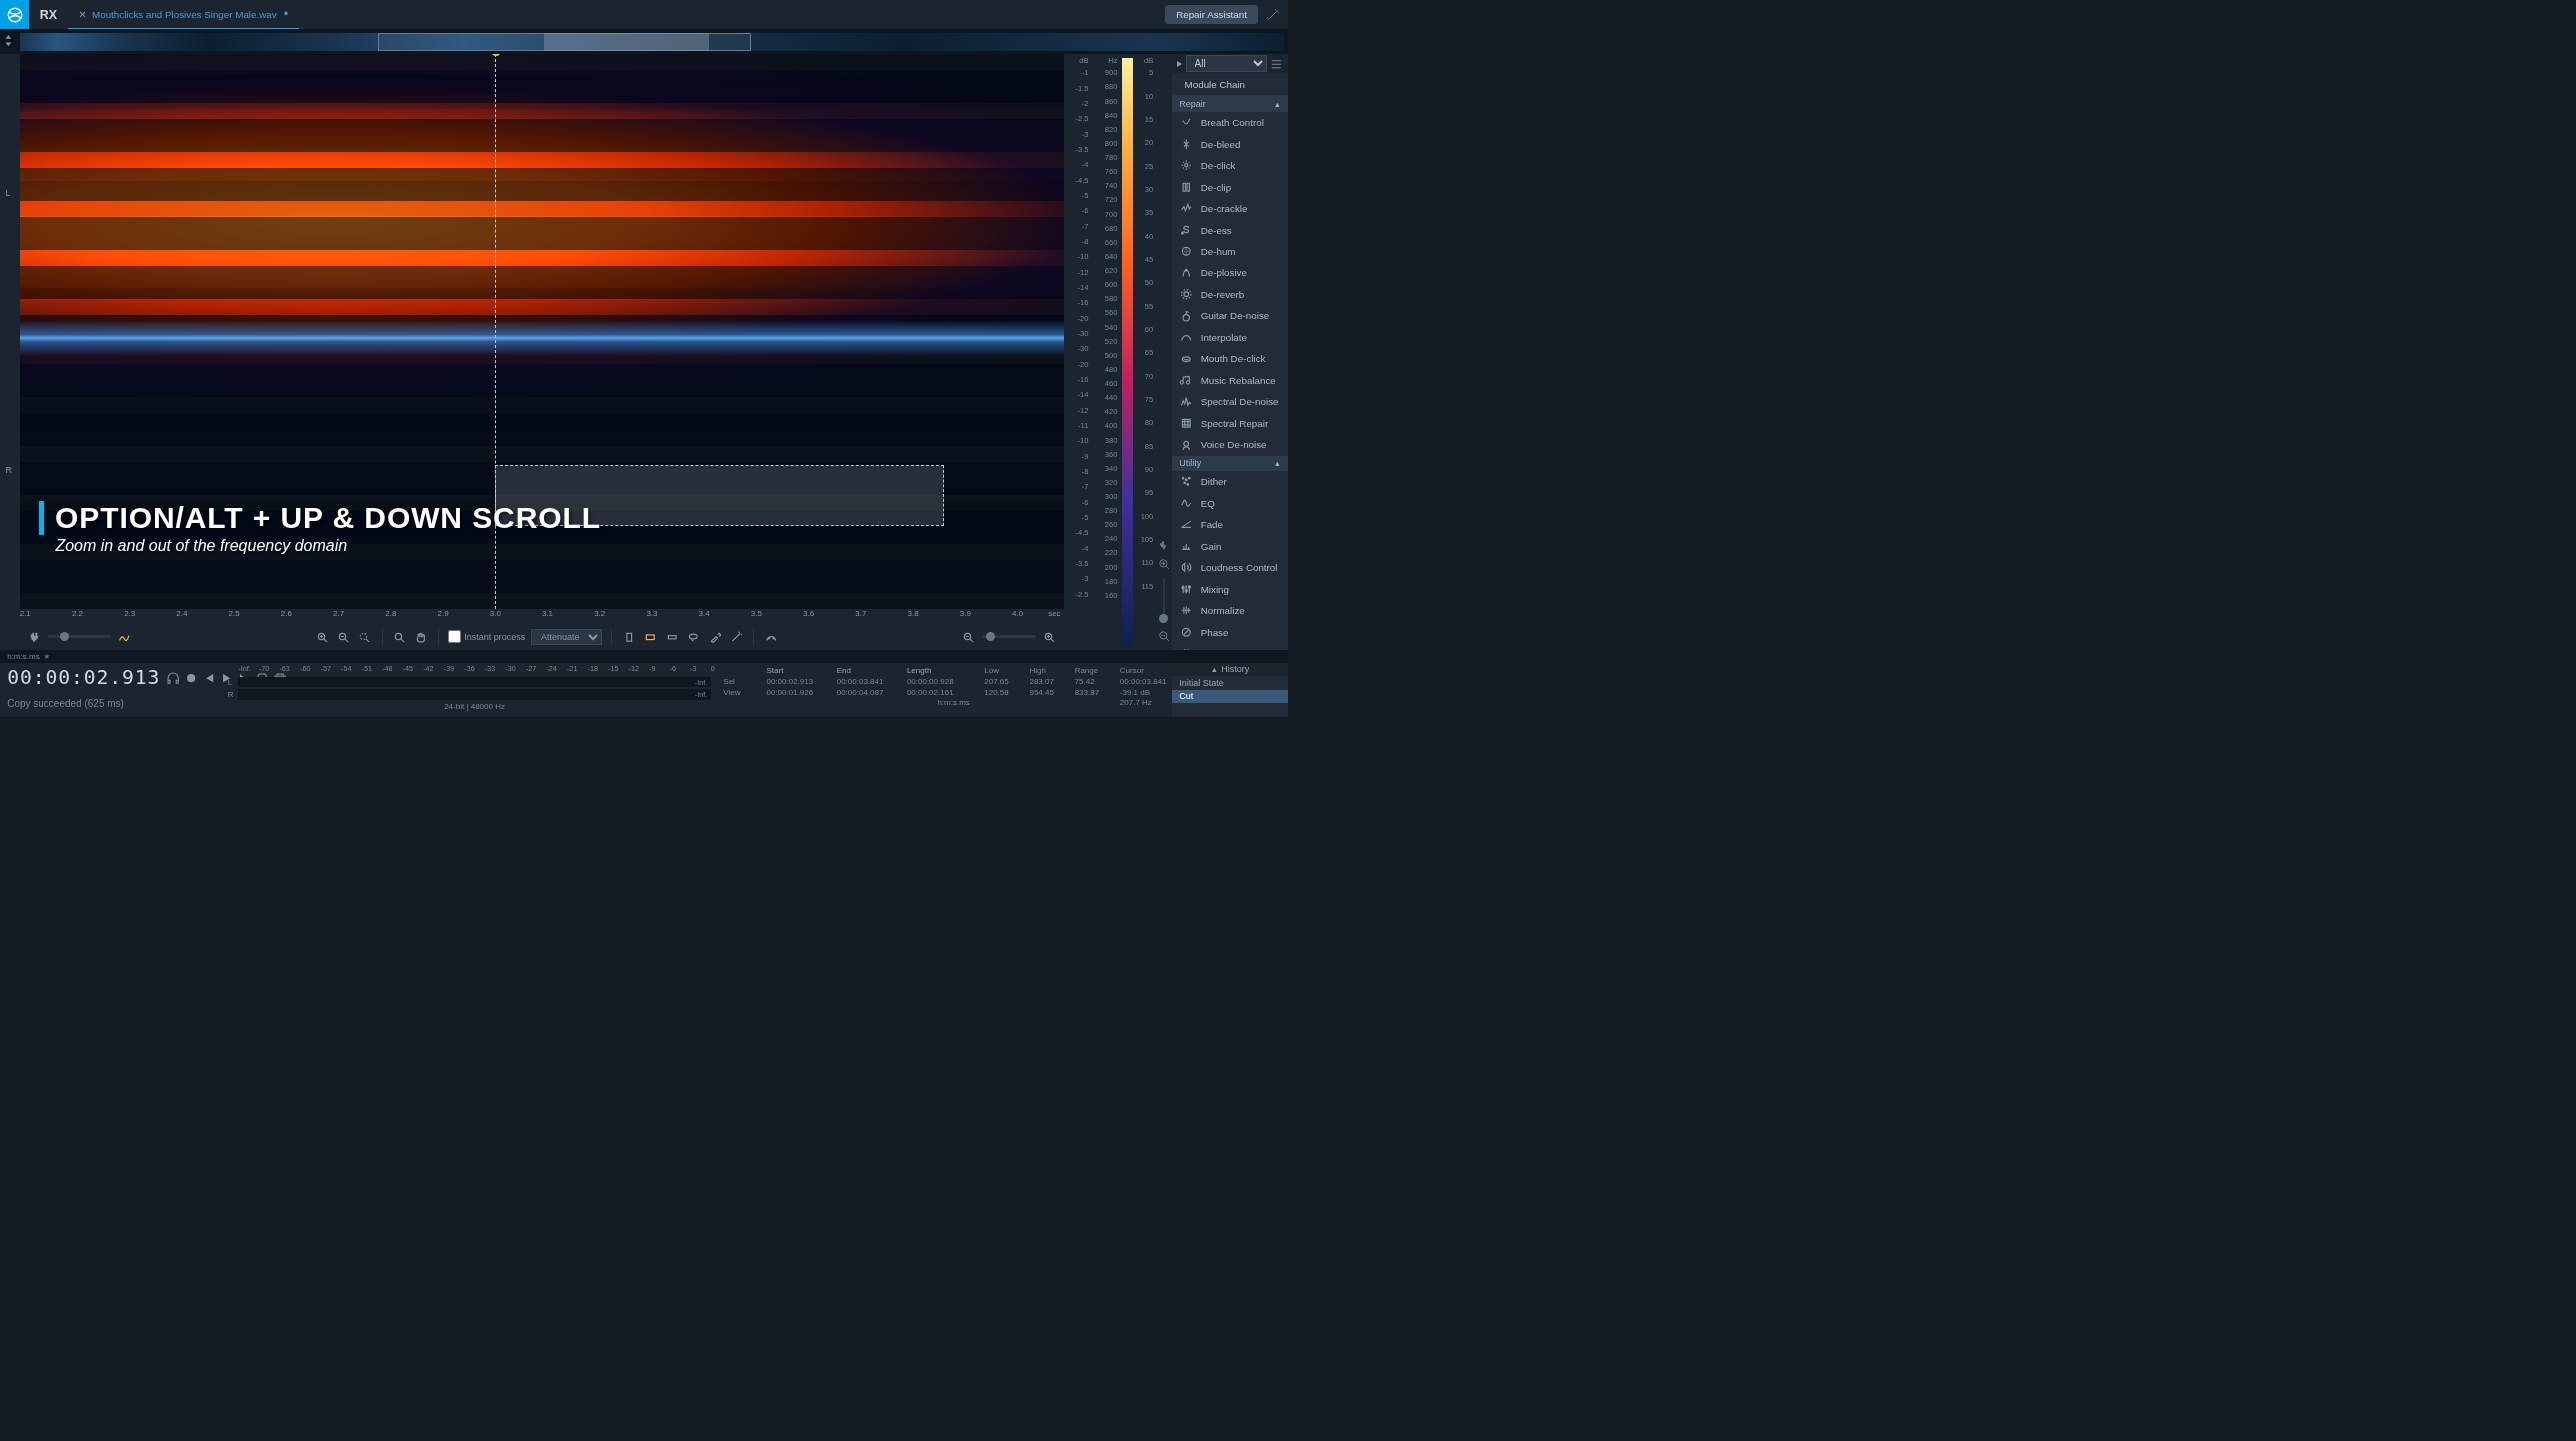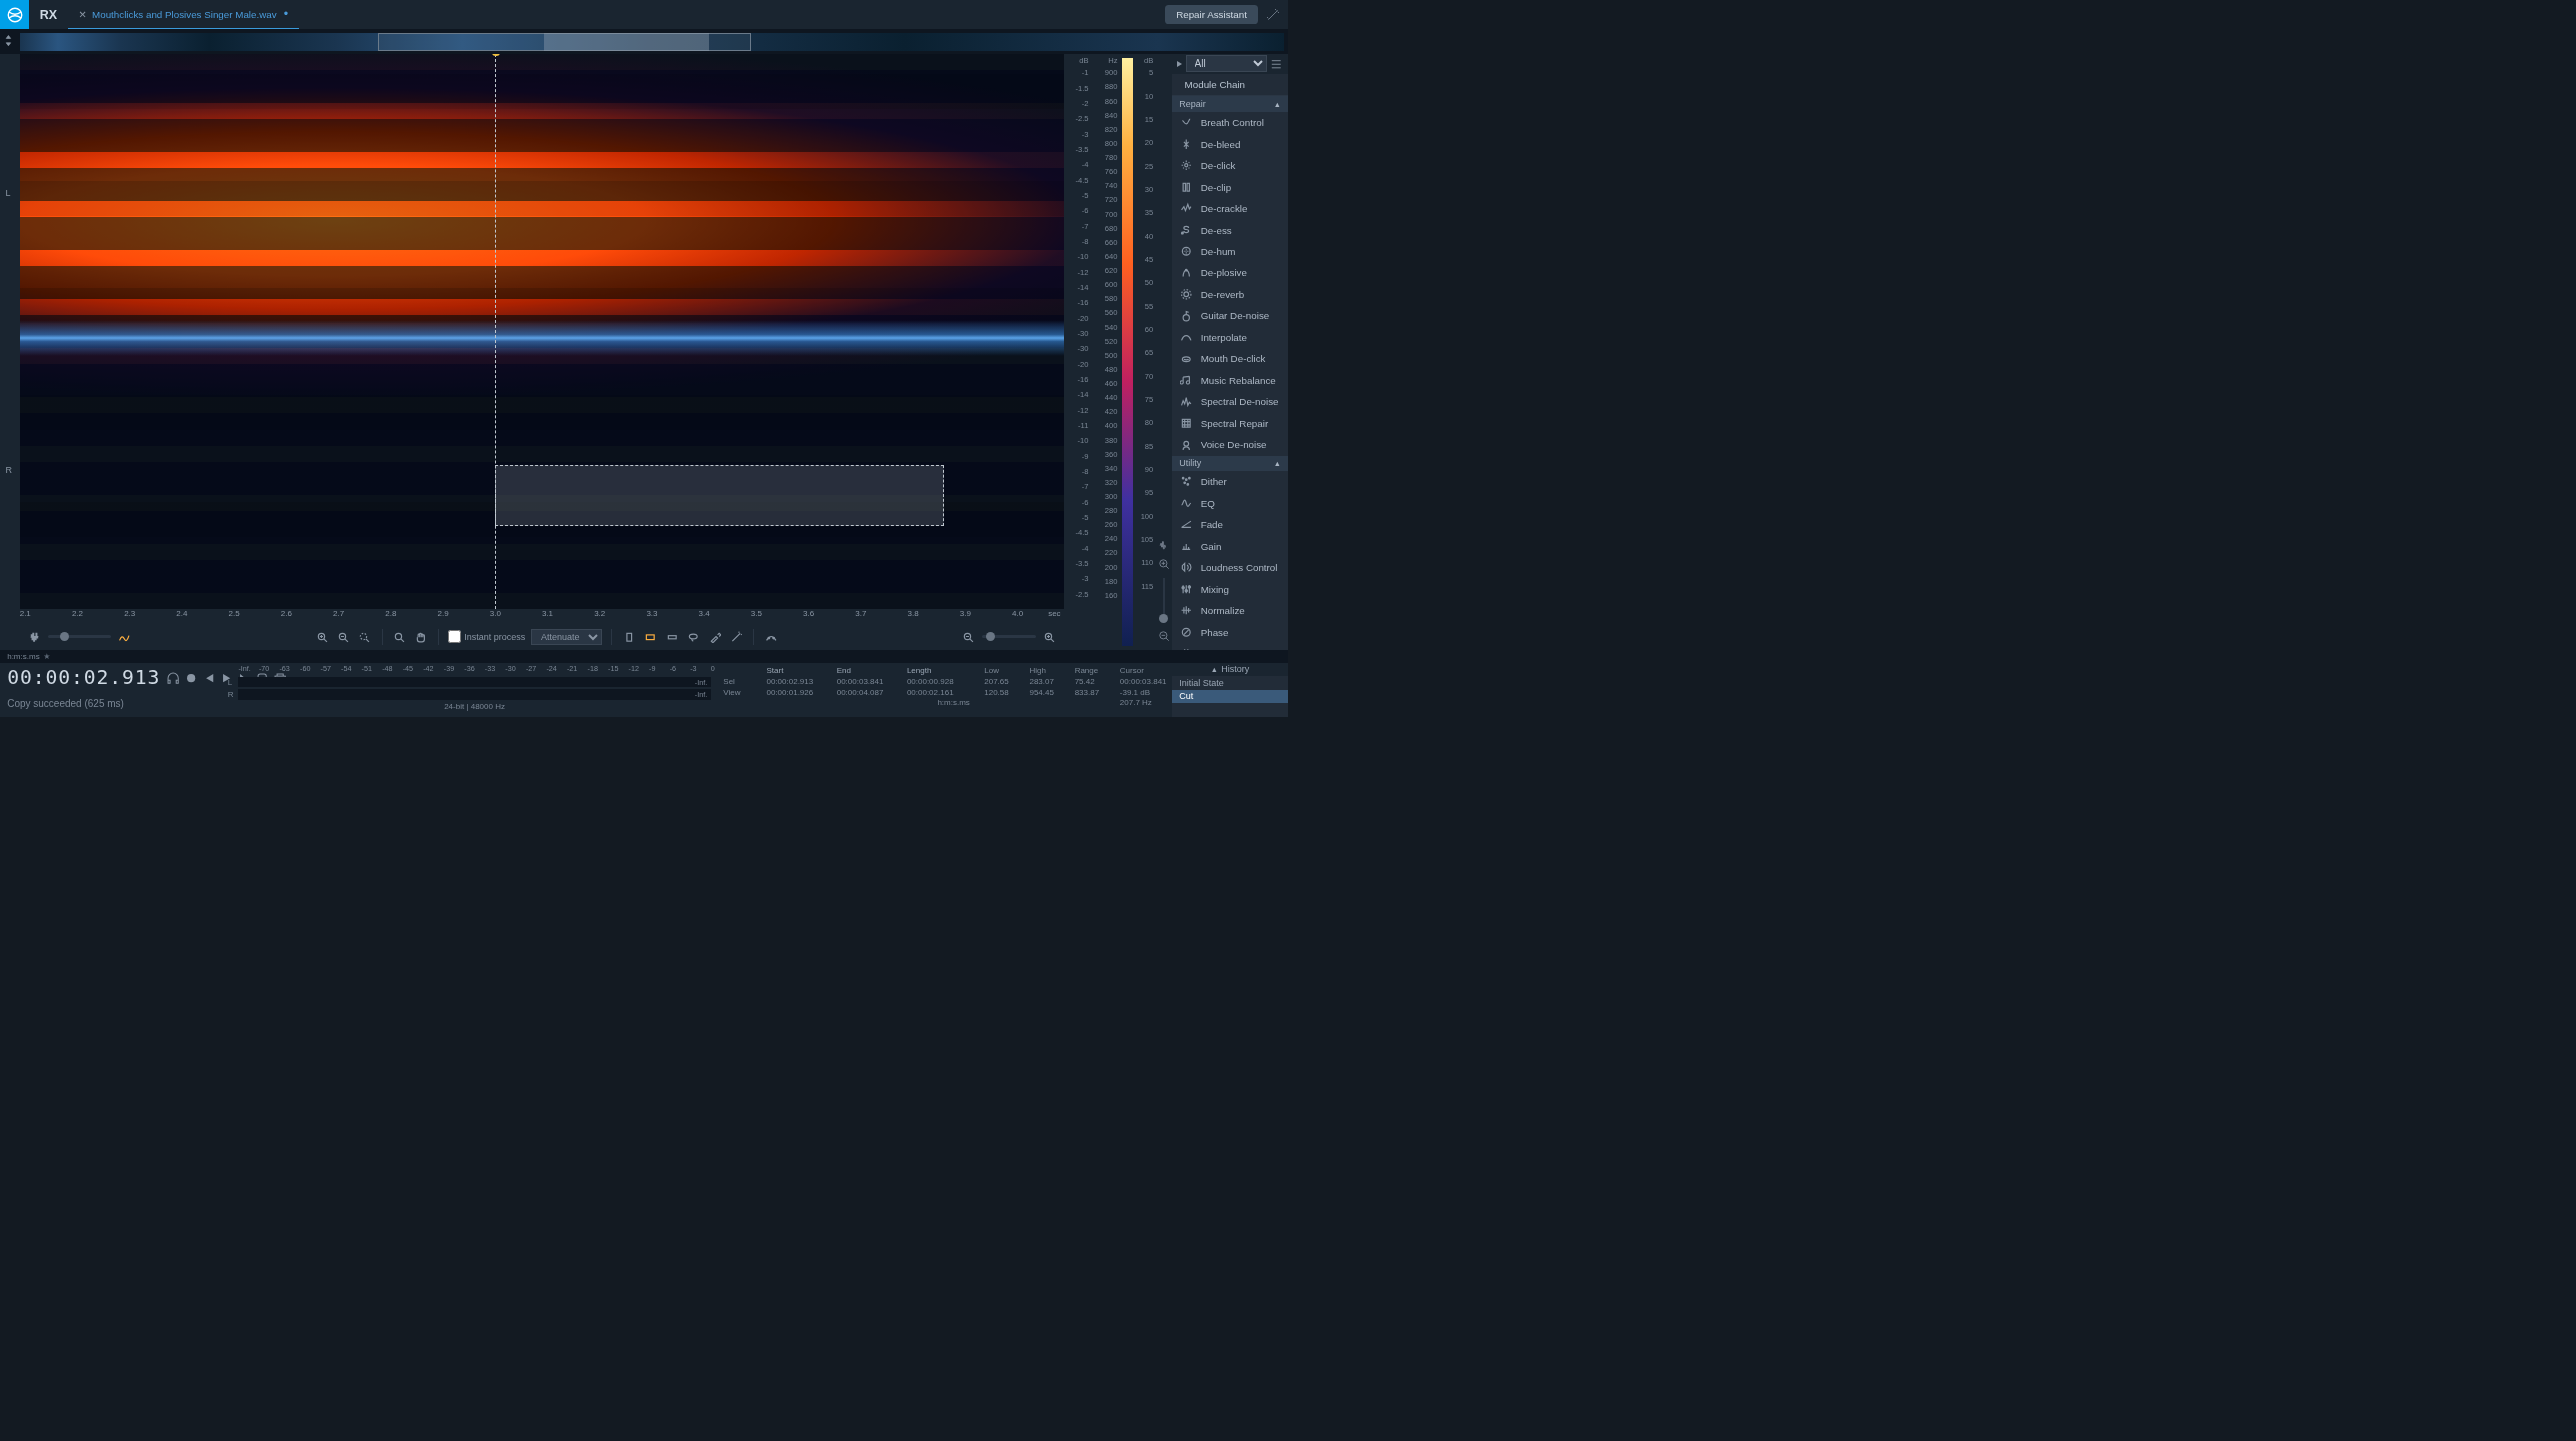--- a/index.html
+++ b/index.html
@@ -156,20 +156,24 @@
     <span class="channel-label" style="top:411px;">R</span>
   </div>
 
   <div class="spectro-wrap">
     <div class="spectro">
       <div class="waveform-overlay" style="top:48%;"></div>
       <div class="playhead" style="left:45.5%;">
         <div class="playhead-marker"></div>
       </div>
       <div class="selection-box" style="left:45.5%;top:74%;width:43%;height:11%;"></div>
+      <div class="overlay-text">
+        <div class="overlay-title">OPTION/ALT + UP &amp; DOWN SCROLL</div>
+        <div class="overlay-sub">Zoom in and out of the frequency domain</div>
+      </div>
     </div>
     <div class="time-ruler" id="time-ruler">
       <span class="time-unit">sec</span>
     <span style="left: 0%;">2.1</span>
         <span style="left: 5%;">2.2</span>
         <span style="left: 10%;">2.3</span>
         <span style="left: 15%;">2.4</span>
         <span style="left: 20%;">2.5</span>
         <span style="left: 25%;">2.6</span>
         <span style="left: 30%;">2.7</span>

